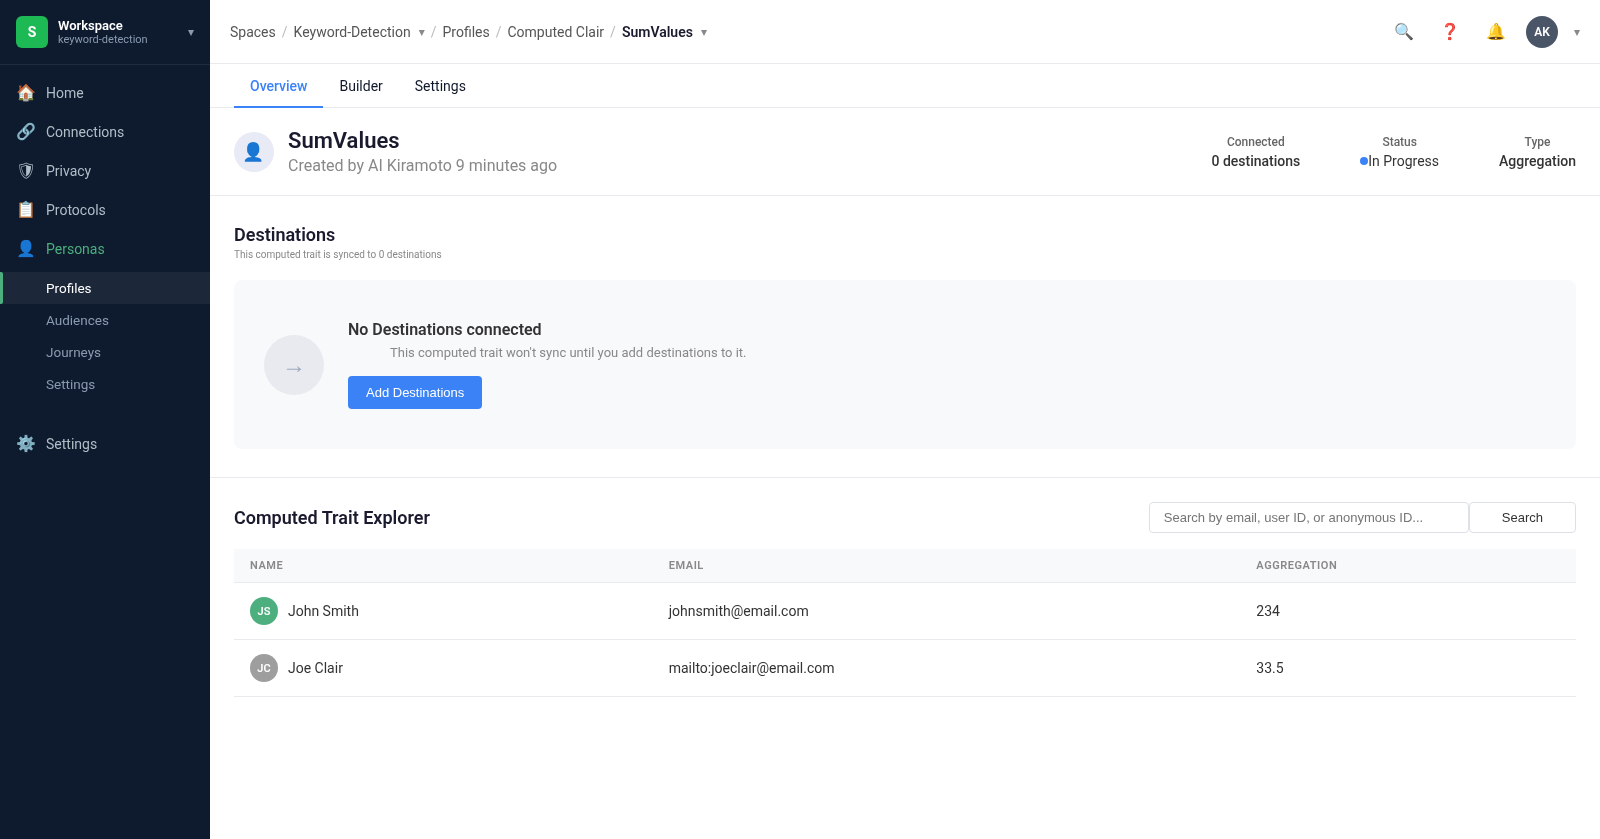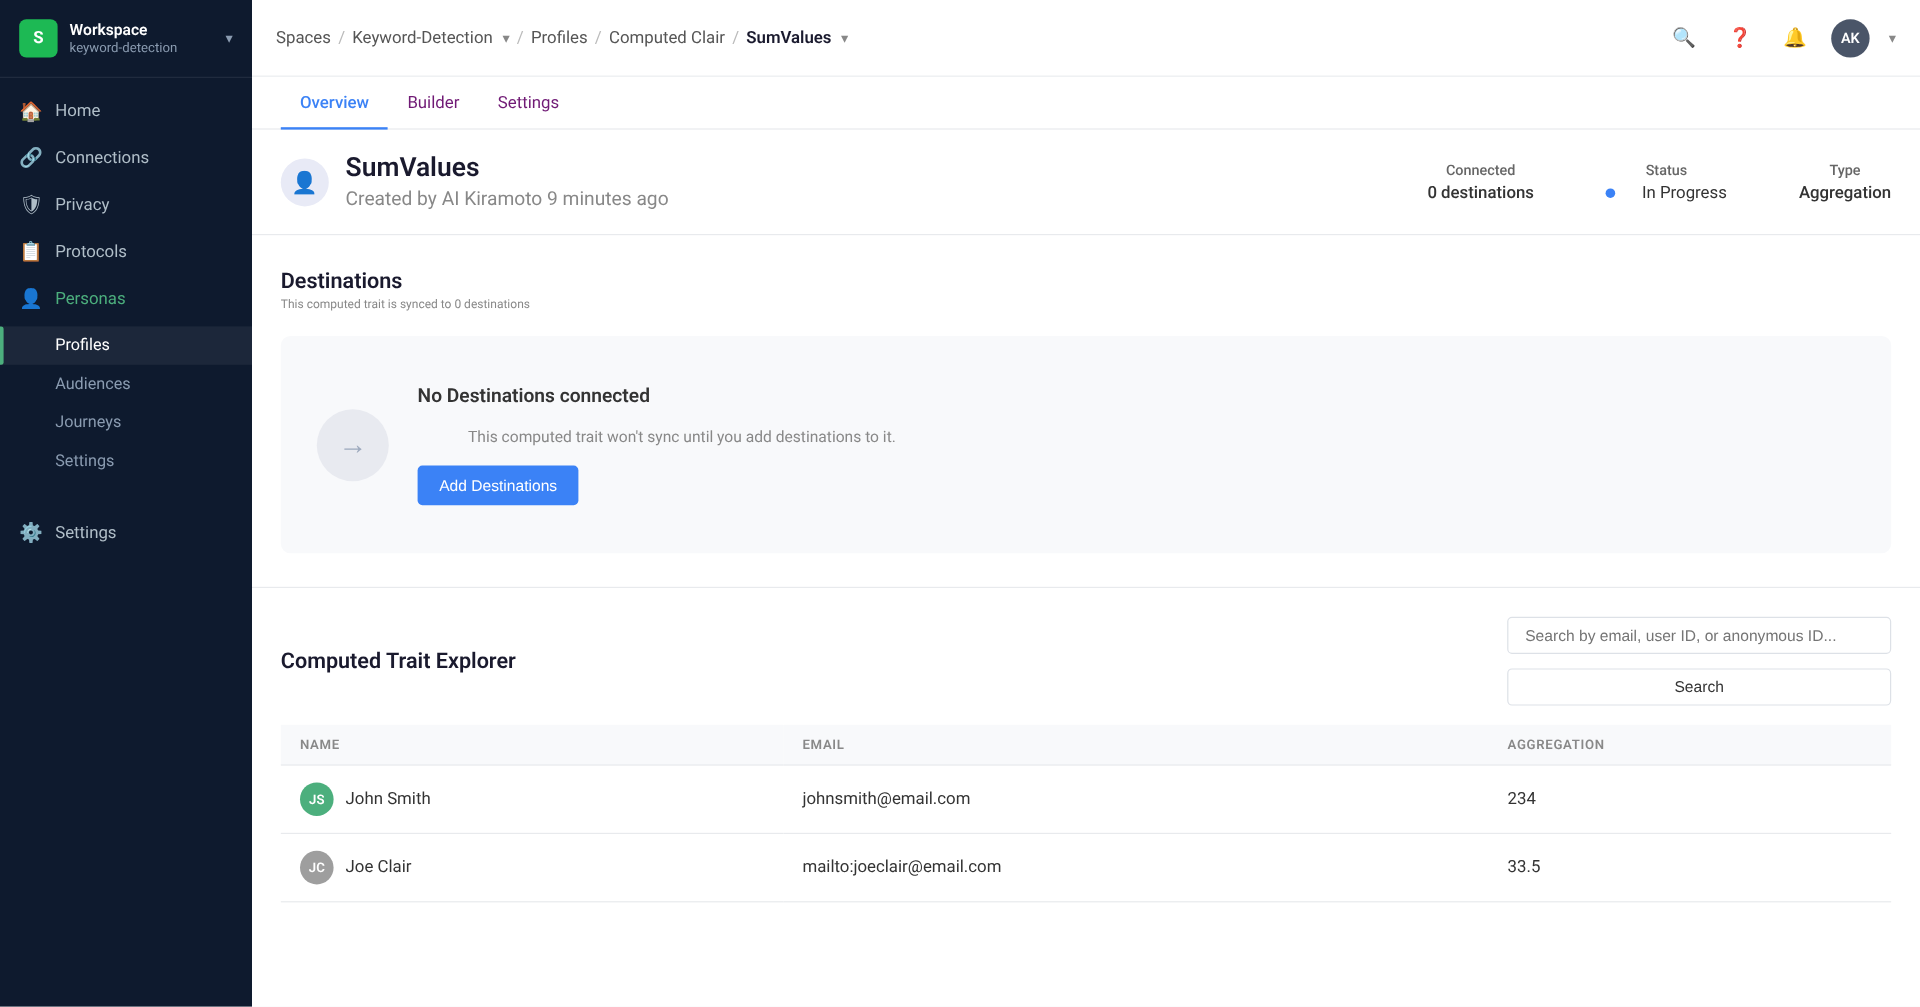--- a/index.html
+++ b/index.html
@@ -118,21 +118,21 @@
     
     .tabs-bar {
       display: flex;
       padding: 0 24px;
       border-bottom: 1px solid #e8eaed;
       background: #fff;
     }
     .tab {
       padding: 14px 16px 12px;
       font-size: 14px;
-      color: #701a75;
+      color: #0f172a;
       cursor: pointer;
       border-bottom: 2px solid transparent;
       margin-bottom: -1px;
     }
     .tab.active { color: #3b82f6; border-bottom-color: #3b82f6; font-weight: 500; }
 
     
     .trait-header {
       display: flex;
       align-items: center;
@@ -151,21 +151,21 @@
     }
     .trait-name { font-size: 22px; font-weight: 600; color: #1a1a2e; }
     .trait-meta { font-size: 16px; color: #888; margin-top: 3px; }
 
     .trait-stats {
       display: flex; gap: 60px; align-items: center;
     }
     .stat-item { text-align: center; }
     .stat-label { font-size: 12px; color: #666; margin-bottom: 4px; font-weight: 500; }
     .stat-value { font-size: 14px; color: #333; font-weight: 500; }
-    .stat-status { display: flex; align-items: center; gap: 22px; font-size: 14px; color: #333; }
+    .stat-status { display: flex; align-items: center; gap: 0; font-size: 14px; color: #333; }
     .status-dot { width: 8px; height: 8px; border-radius: 50%; background: #3b82f6; }
 
     
     .section {
       padding: 28px 24px;
       border-bottom: 1px solid #e8eaed;
     }
     .section-title { font-size: 18px; font-weight: 600; color: #1a1a2e; margin-bottom: 4px; }
     .section-subtitle { font-size: 10px; color: #888; margin-bottom: 20px; }
 
@@ -178,21 +178,21 @@
       gap: 24px;
     }
     .empty-icon-circle {
       width: 60px; height: 60px; border-radius: 50%;
       background: #e8eaf0;
       display: flex; align-items: center; justify-content: center;
       flex-shrink: 0;
     }
     .empty-icon { font-size: 24px; color: #9eaabe; }
     .empty-content {}
-    .empty-title { font-size: 16px; font-weight: 600; color: #333; margin-bottom: 18px; }
+    .empty-title { font-size: 16px; font-weight: 600; color: #333; margin-bottom: 6px; }
     .empty-desc { font-size: 13px; color: #888; margin-bottom: 16px; margin-left: 42px; }
     .btn-primary {
       background: #3b82f6;
       color: #fff;
       border: none;
       padding: 9px 18px;
       border-radius: 4px;
       font-size: 13px;
       font-weight: 500;
       cursor: pointer;
@@ -202,21 +202,21 @@
     .explorer-section {
       padding: 24px 24px 0;
     }
     .explorer-header {
       display: flex;
       align-items: center;
       justify-content: space-between;
       margin-bottom: 16px;
     }
     .explorer-title { font-size: 18px; font-weight: 600; color: #1a1a2e; }
-    .search-group { display: flex; gap: 12px; flex-direction: column; }
+    .search-group { display: flex; gap: 0; }
     .search-input {
       border: 1px solid #dde1e7;
       border-radius: 4px;
       padding: 7px 14px;
       font-size: 13px;
       color: #333;
       width: 320px;
       outline: none;
     }
     .btn-search {

